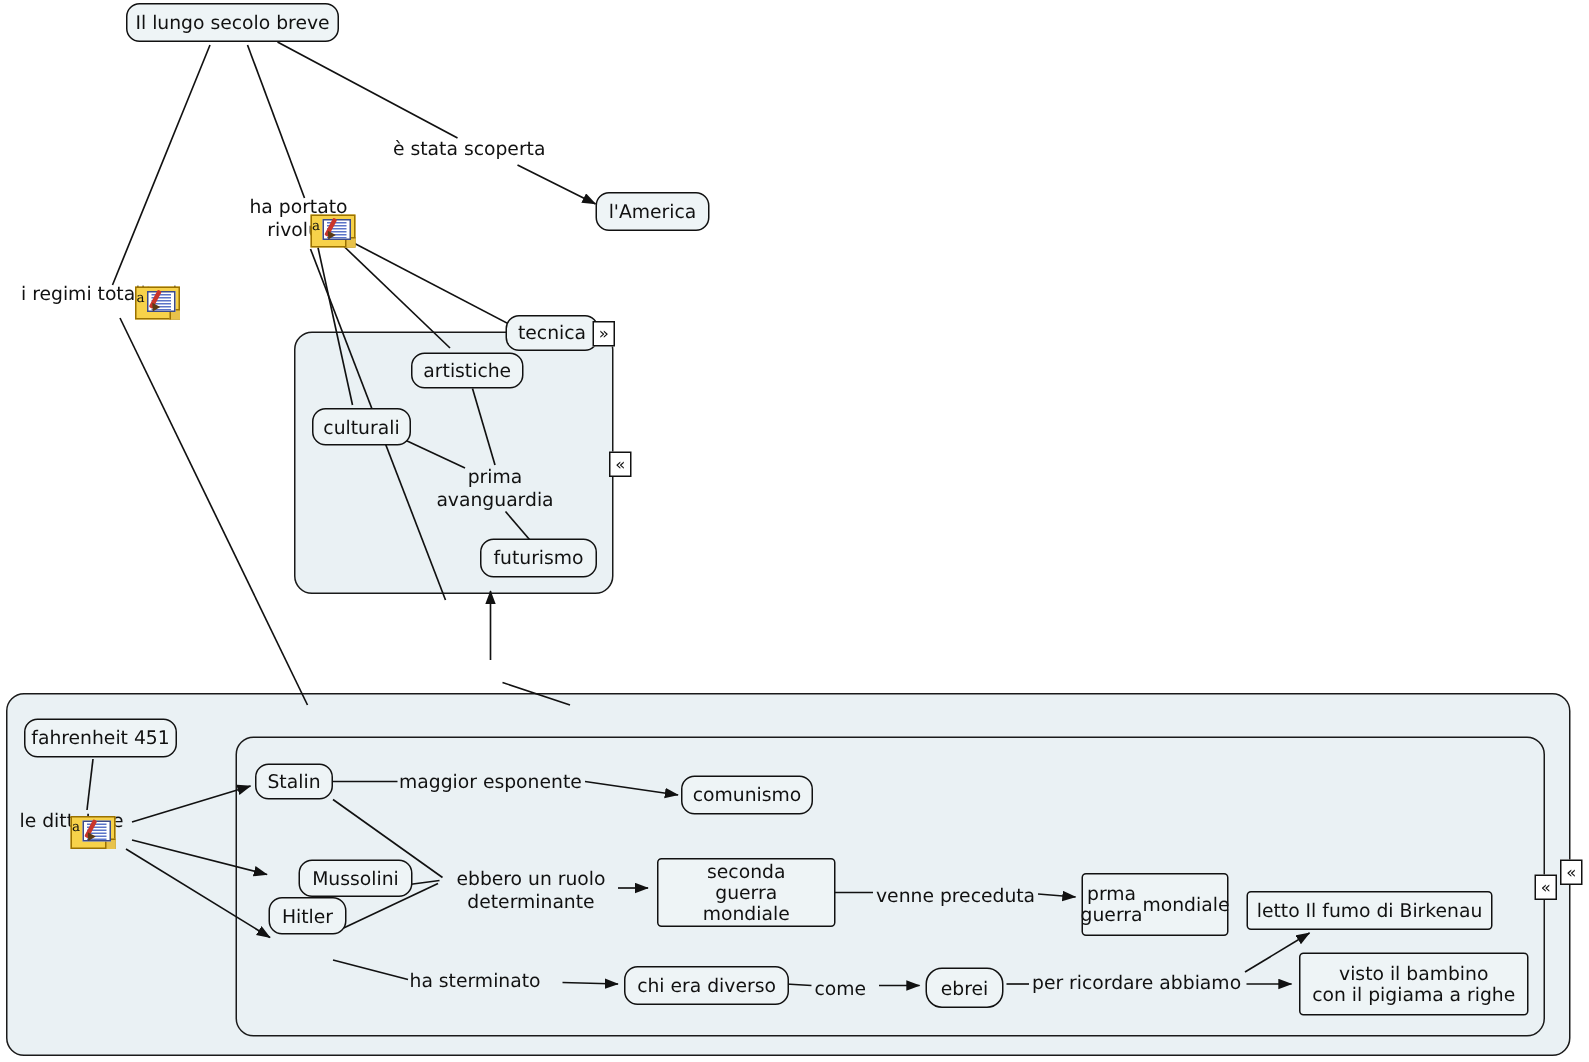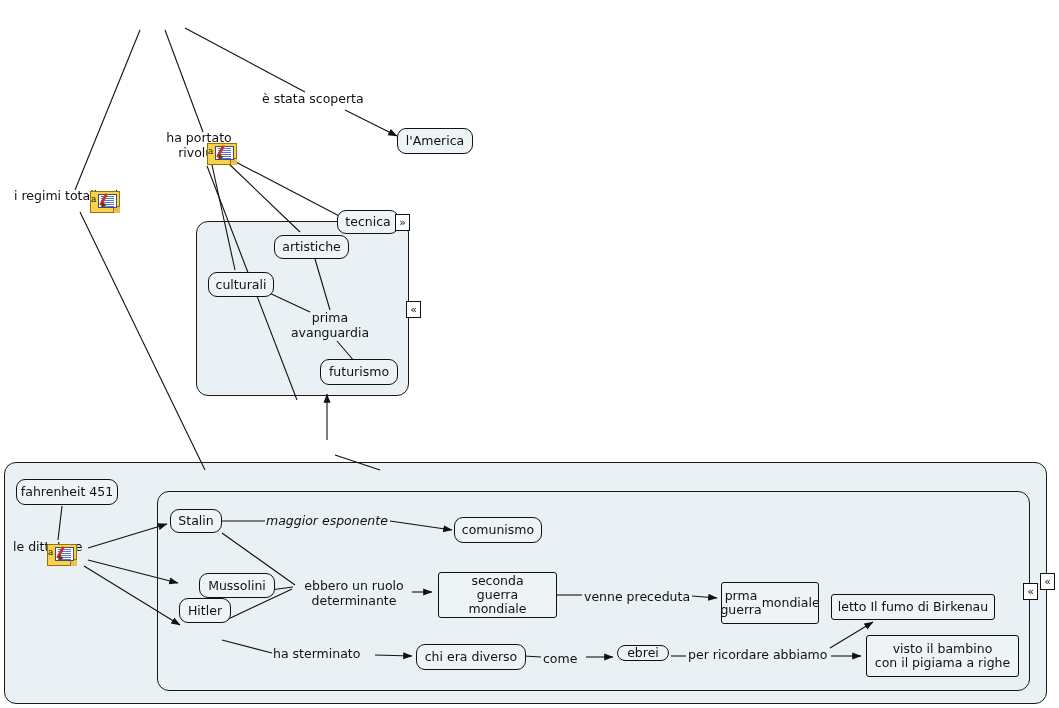--- a/index.html
+++ b/index.html
@@ -230,20 +230,23 @@
       <path d="M586,657 L613,657" marker-end="url(#arrow)"></path>
 
       <path d="M671,656 L686,656"></path>
 
       <path d="M831,656 L861,656" marker-end="url(#arrow)"></path>
 
       <path d="M830,648 L873,622" marker-end="url(#arrow)"></path>
     </g>
   </svg>
 
+  <div class="node" style="left:84px; top:2px; width:142px; height:26px;">
+    <span>Il lungo secolo breve</span>
+  </div>
 
   <div class="node" style="left:397px; top:128px; width:76px; height:26px;">
     <span>l'America</span>
   </div>
 
   <div class="node" style="left:337px; top:210px; width:62px; height:24px;">
     <span>tecnica</span>
   </div>
   <div class="chev" style="left:395px; top:214px;">
     <span>»</span>
@@ -296,21 +299,21 @@
   </div>
 
   <div class="node sq" style="left:831px; top:594px; width:164px; height:26px;">
     <span>letto Il fumo di Birkenau</span>
   </div>
 
   <div class="node" style="left:416px; top:644px; width:110px; height:26px;">
     <span>chi era diverso</span>
   </div>
 
-  <div class="node" style="left:617px; top:645px; width:52px; height:16px;border-radius:11px;">
+  <div class="node" style="left:617px; top:645px; width:52px; height:27px;border-radius:11px;">
     <span>ebrei</span>
   </div>
 
   <div class="node sq multiline" style="left:866px; top:635px; width:153px; height:42px; flex-direction:column;">
     <span>visto il bambino</span>
     <span>con il pigiama a righe</span>
   </div>
 
   <div class="chev" style="left:1023px; top:583px;">
     <span>«</span>
@@ -335,21 +338,21 @@
   <div class="label multiline" style="left:270px; top:310px; width:120px; text-align:center;">
     <span>prima</span><br>
     <span>avanguardia</span>
   </div>
 
 
   <div class="label" style="left:13px; top:539px;">
     <span>le dittature</span>
   </div>
 
-  <div class="label" style="left:266px; top:513px;font-style:italic;">
+  <div class="label" style="left:266px; top:513px;">
     <span>maggior esponente</span>
   </div>
 
   <div class="label multiline" style="left:294px; top:578px; width:120px; text-align:center;">
     <span>ebbero un ruolo</span><br>
     <span>determinante</span>
   </div>
 
   <div class="label" style="left:584px; top:589px;">
     <span>venne preceduta</span>

